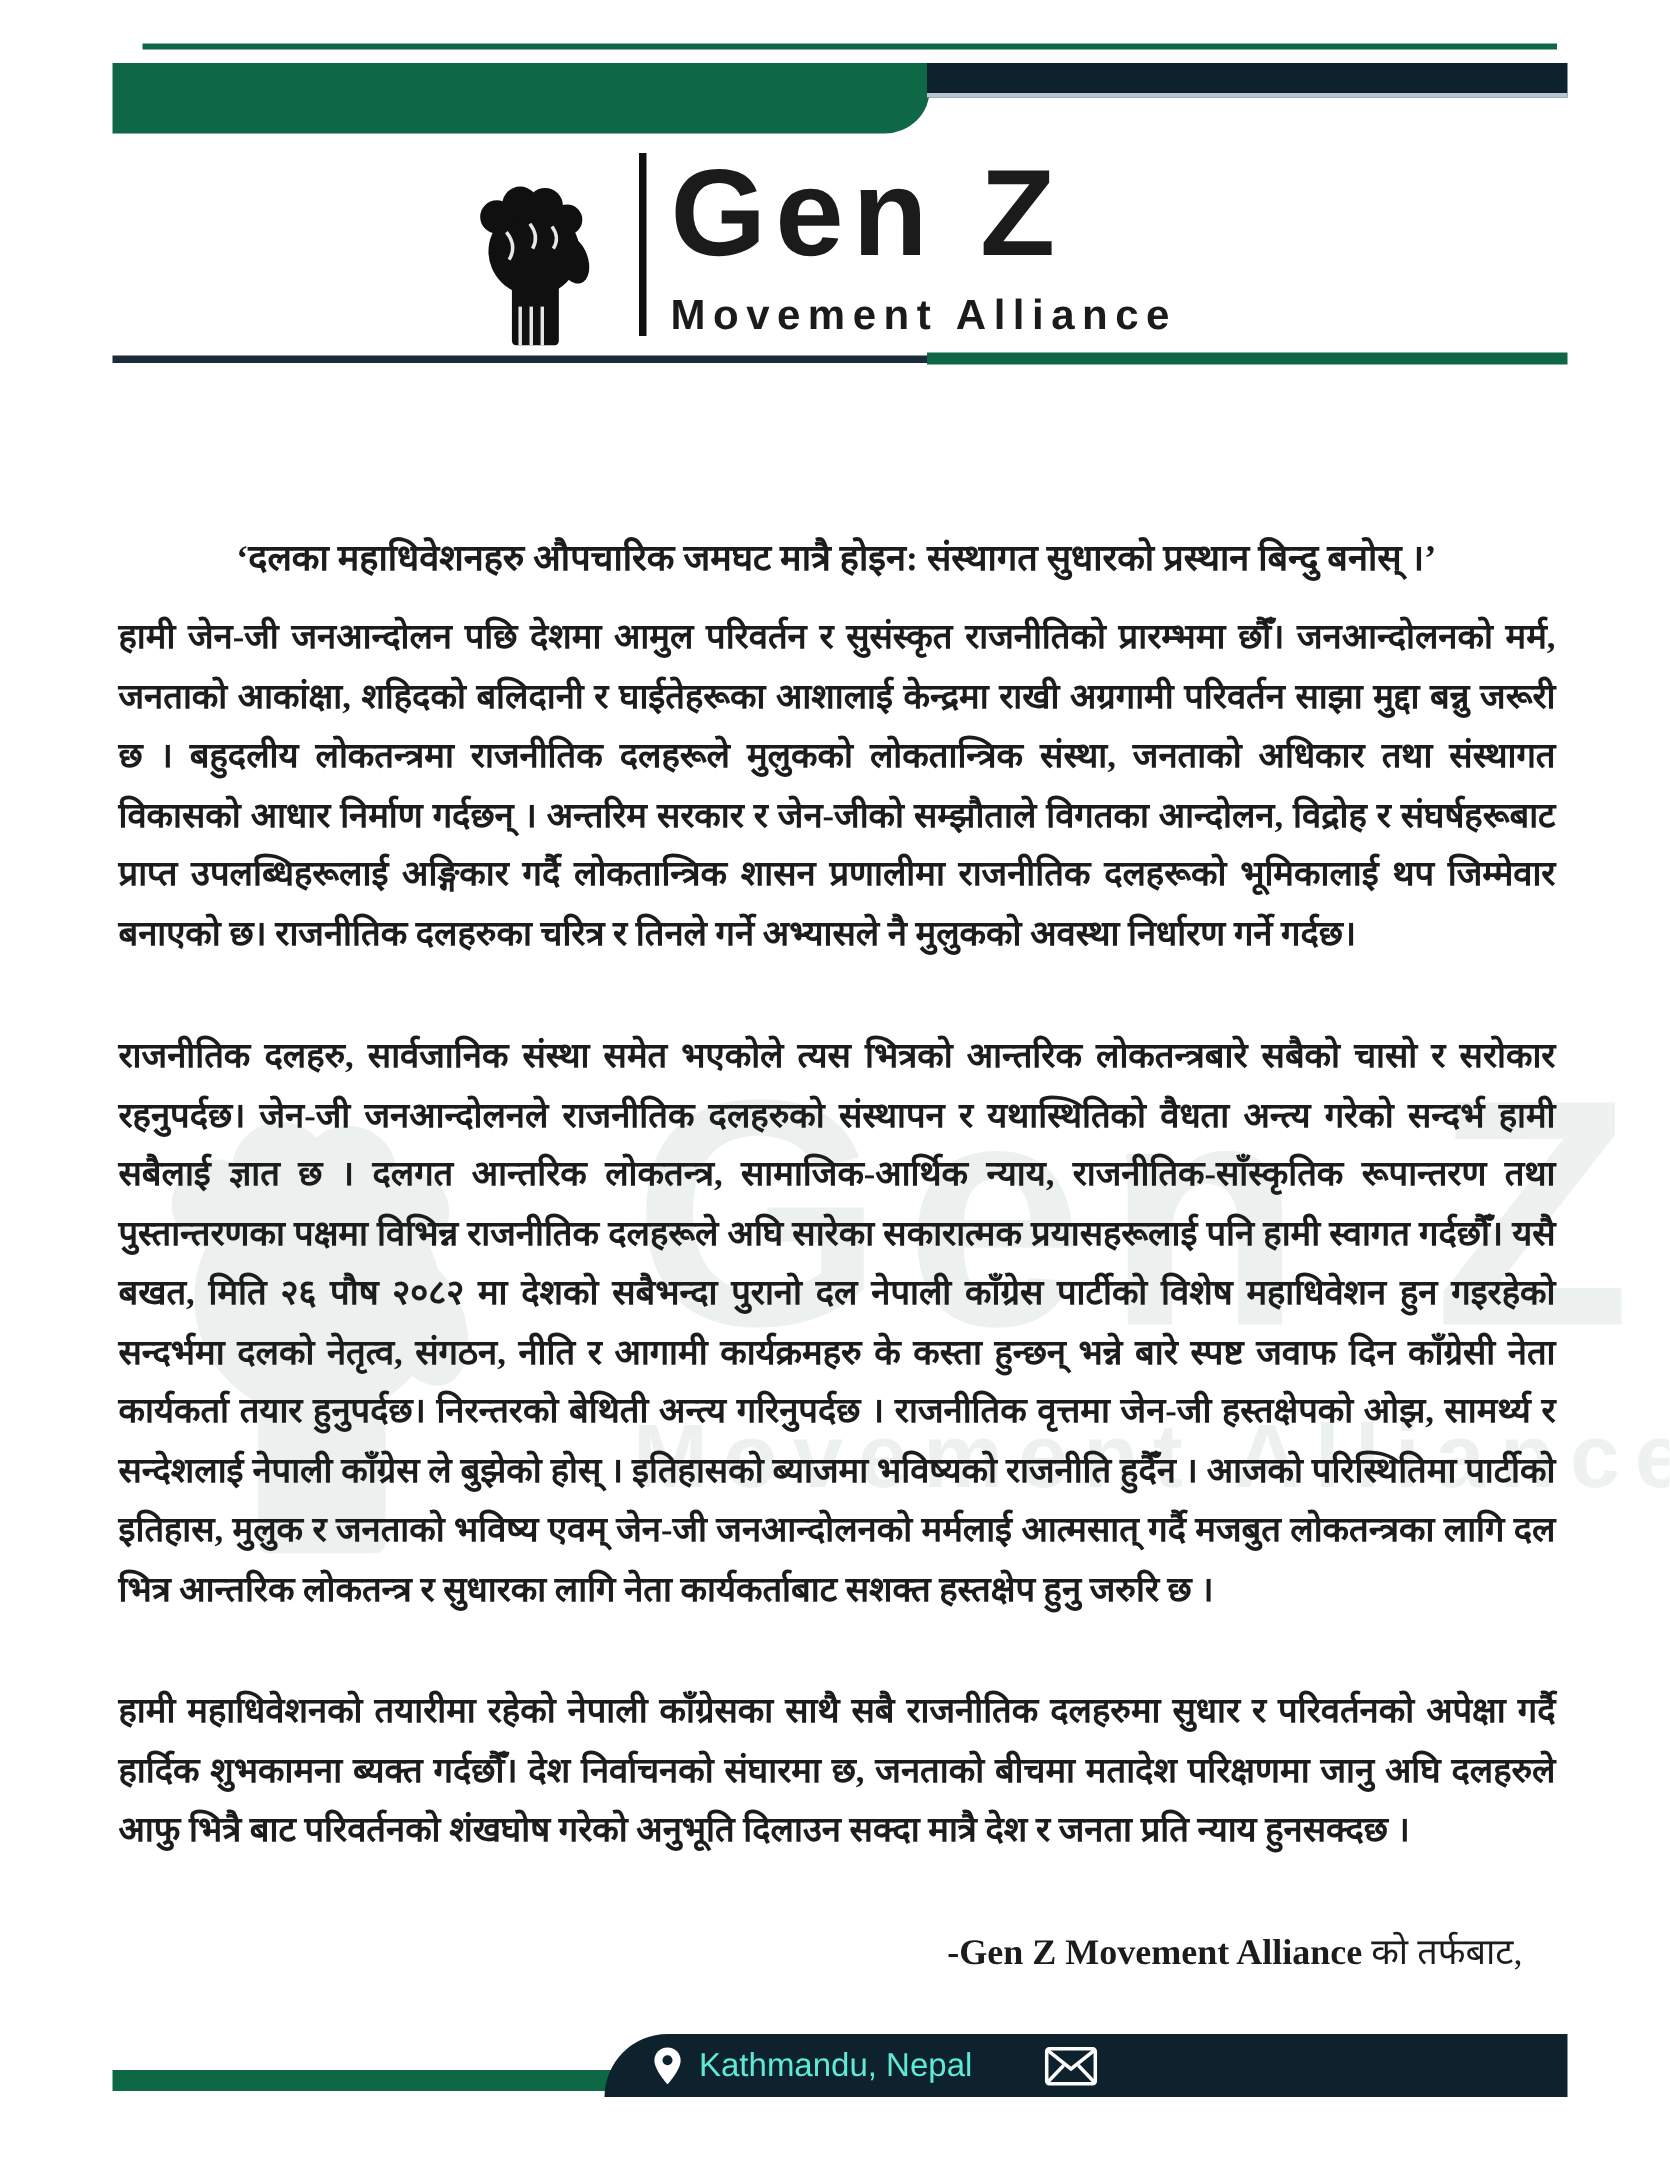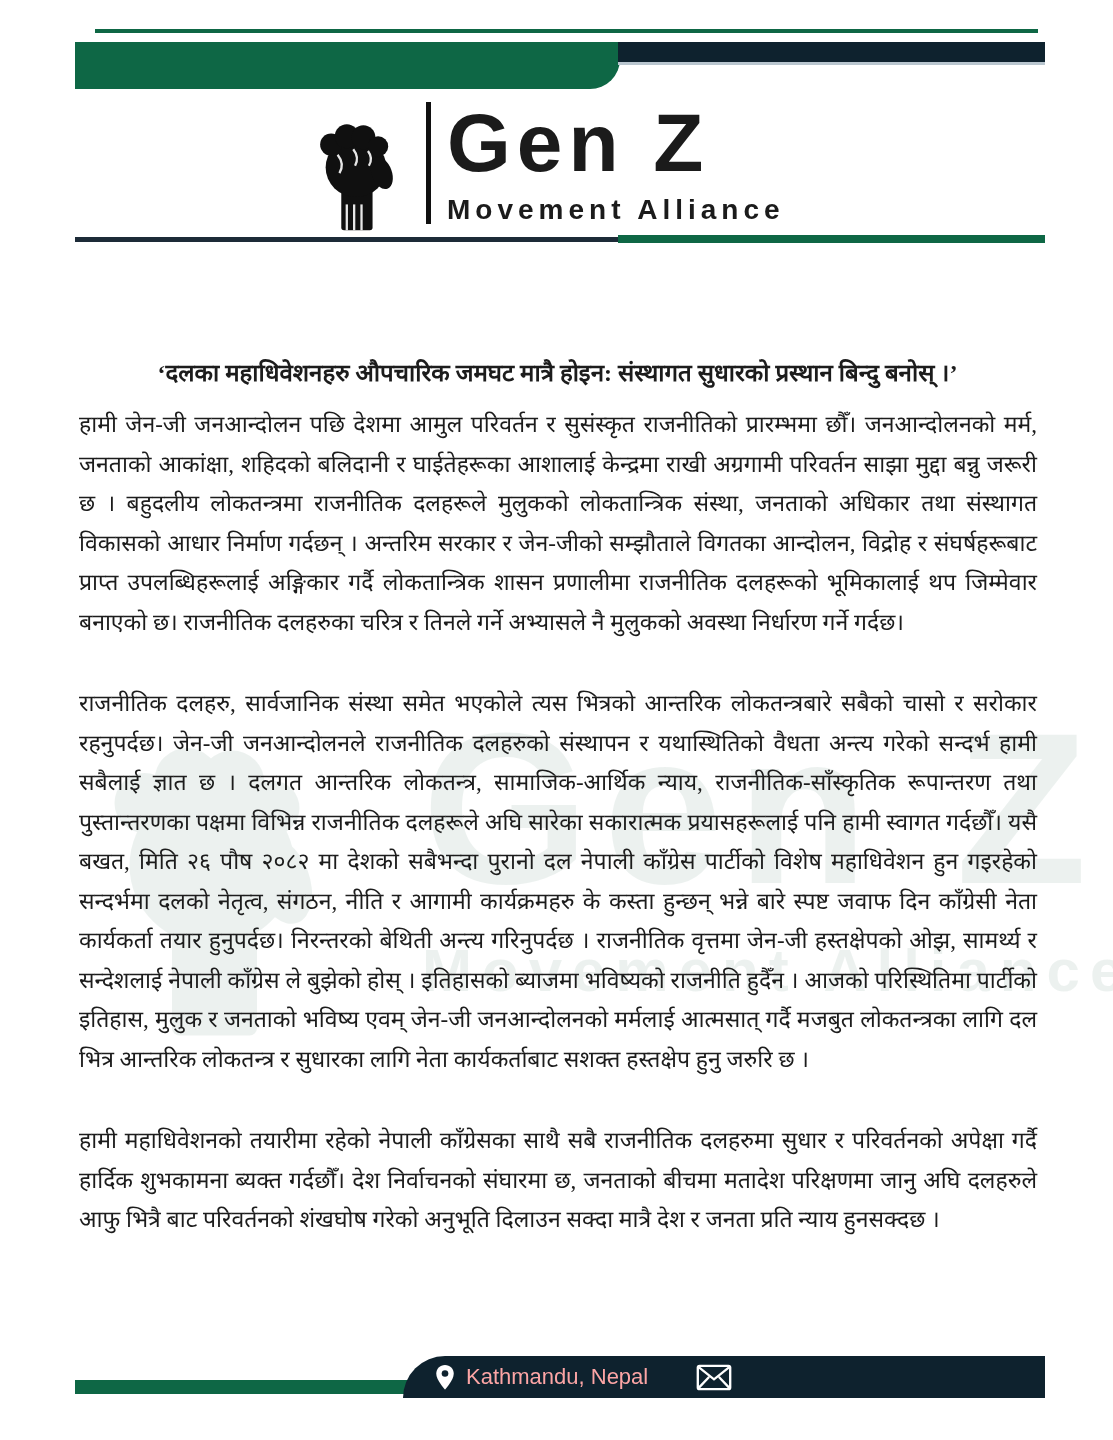--- a/index.html
+++ b/index.html
@@ -25,41 +25,41 @@
     font-family:"Liberation Sans","DejaVu Sans",sans-serif;font-weight:700;
     font-size:28px;letter-spacing:5px;color:#1b1b1b;margin-top:8px;white-space:nowrap;
   }
   
   .rule-navy{position:absolute;left:75px;top:237px;width:545px;height:5px;background:#1d2b38;}
   .rule-green{position:absolute;left:618px;top:235px;width:427px;height:8px;background:#0e6745;}
   
   .date-line{position:absolute;left:400px;top:262px;width:618px;text-align:right;font-size:24px;}
   .date-line .b{font-weight:700;}
   .doc-title{position:absolute;left:75px;top:344px;width:965px;text-align:center;font-weight:700;font-size:24px;line-height:34px;margin-top:12px;}
-  .body-text{position:absolute;left:79px;top:405px;width:958px;z-index:2;}
+  .body-text{position:absolute;left:79px;top:405px;width:958px;z-index:2;font-weight:bold;}
   .body-text p{
     margin:0 0 42px 0;font-size:23px;line-height:39.5px;text-align:justify;
   }
   .signature{position:absolute;left:400px;top:1283px;width:615px;text-align:right;font-size:24px;}
   .signature .b{font-weight:700;font-family:"Liberation Serif","DejaVu Serif",serif;}
   
   .watermark{
     position:absolute;left:62px;top:618px;width:980px;height:470px;z-index:1;
     display:flex;align-items:center;opacity:0.08;color:#1d5c44;pointer-events:none;
   }
   .wm-fist{width:300px;height:430px;flex:0 0 auto;}
   .wm-sep{width:14px;height:380px;background:currentColor;margin:0 30px;}
   .wm-text{display:flex;flex-direction:column;}
   .wm-name{font-family:"Liberation Sans","DejaVu Sans",sans-serif;font-weight:700;font-size:215px;line-height:215px;letter-spacing:14px;}
   .wm-sub{font-family:"Liberation Sans","DejaVu Sans",sans-serif;font-weight:700;font-size:60px;letter-spacing:10px;margin-top:20px;white-space:nowrap;}
   
   .footer-green{position:absolute;left:75px;top:1380px;width:340px;height:14px;background:#0e6745;}
   .footer-navy{
     position:absolute;left:403px;top:1356px;width:642px;height:42px;background:#0e222e;
-    border-top-left-radius:44px;display:flex;align-items:center;color:#fca5a5;
+    border-top-left-radius:44px;display:flex;align-items:center;color:#5eead4;
     font-family:"Liberation Sans","DejaVu Sans",sans-serif;font-size:22px;z-index:3;
   }
   .pin-icon{width:20px;height:27px;margin-left:32px;margin-right:11px;flex:0 0 auto;}
   .mail-icon{width:36px;height:27px;margin-left:48px;margin-right:9px;flex:0 0 auto;}
   .footer-navy span{white-space:nowrap;}
 </style>
 </head>
 <body>
 
 <div class="page">
@@ -119,20 +119,23 @@
 
 
   <div class="doc-title">‘दलका महाधिवेशनहरु औपचारिक जमघट मात्रै होइन: संस्थागत सुधारको प्रस्थान बिन्दु बनोस् ।’</div>
 
   <div class="body-text">
     <p>हामी जेन-जी जनआन्दोलन पछि देशमा आमुल परिवर्तन र सुसंस्कृत राजनीतिको प्रारम्भमा छौँ। जनआन्दोलनको मर्म, जनताको आकांक्षा, शहिदको बलिदानी र घाईतेहरूका आशालाई केन्द्रमा राखी अग्रगामी परिवर्तन साझा मुद्दा बन्नु जरूरी छ । बहुदलीय लोकतन्त्रमा राजनीतिक दलहरूले मुलुकको लोकतान्त्रिक संस्था, जनताको अधिकार तथा संस्थागत विकासको आधार निर्माण गर्दछन् । अन्तरिम सरकार र जेन-जीको सम्झौताले विगतका आन्दोलन, विद्रोह र संघर्षहरूबाट प्राप्त उपलब्धिहरूलाई अङ्गिकार गर्दै लोकतान्त्रिक शासन प्रणालीमा राजनीतिक दलहरूको भूमिकालाई थप जिम्मेवार बनाएको छ।  राजनीतिक दलहरुका चरित्र र तिनले गर्ने अभ्यासले नै मुलुकको अवस्था निर्धारण गर्ने गर्दछ।</p>
     <p>राजनीतिक दलहरु, सार्वजानिक संस्था समेत भएकोले त्यस भित्रको आन्तरिक लोकतन्त्रबारे सबैको चासो र सरोकार रहनुपर्दछ। जेन-जी जनआन्दोलनले राजनीतिक दलहरुको संस्थापन र यथास्थितिको वैधता अन्त्य गरेको सन्दर्भ हामी सबैलाई ज्ञात छ । दलगत आन्तरिक लोकतन्त्र, सामाजिक-आर्थिक न्याय, राजनीतिक-साँस्कृतिक रूपान्तरण तथा पुस्तान्तरणका पक्षमा विभिन्न राजनीतिक दलहरूले अघि सारेका सकारात्मक प्रयासहरूलाई पनि हामी स्वागत गर्दछौँ। यसै बखत, मिति २६ पौष २०८२ मा देशको सबैभन्दा पुरानो दल नेपाली काँग्रेस पार्टीको विशेष महाधिवेशन हुन गइरहेको सन्दर्भमा दलको  नेतृत्व, संगठन, नीति र आगामी कार्यक्रमहरु के कस्ता हुन्छन् भन्ने बारे स्पष्ट जवाफ दिन काँग्रेसी नेता कार्यकर्ता तयार हुनुपर्दछ। निरन्तरको बेथिती अन्त्य गरिनुपर्दछ । राजनीतिक वृत्तमा जेन-जी हस्तक्षेपको ओझ, सामर्थ्य र सन्देशलाई नेपाली काँग्रेस ले बुझेको होस् । इतिहासको ब्याजमा भविष्यको राजनीति हुदैँन । आजको परिस्थितिमा पार्टीको इतिहास, मुलुक र जनताको भविष्य एवम् जेन-जी जनआन्दोलनको मर्मलाई आत्मसात् गर्दै मजबुत लोकतन्त्रका लागि दल भित्र आन्तरिक लोकतन्त्र र सुधारका लागि नेता कार्यकर्ताबाट सशक्त हस्तक्षेप हुनु जरुरि छ ।</p>
     <p>हामी महाधिवेशनको तयारीमा रहेको नेपाली काँग्रेसका साथै सबै राजनीतिक दलहरुमा सुधार र परिवर्तनको अपेक्षा गर्दै हार्दिक शुभकामना ब्यक्त गर्दछौँ। देश निर्वाचनको संघारमा छ, जनताको बीचमा मतादेश परिक्षणमा जानु अघि दलहरुले आफु भित्रै बाट परिवर्तनको शंखघोष गरेको अनुभूति दिलाउन सक्दा मात्रै देश र जनता प्रति न्याय हुनसक्दछ ।</p>
   </div>
 
+  <div class="signature">
+    <span class="b">-Gen Z Movement Alliance</span><span> को तर्फबाट,</span>
+  </div>
 
   <div class="footer-green"></div>
   <div class="footer-navy">
     <svg class="pin-icon" viewBox="0 0 24 32">
       <path d="M12 1 C6 1 1.5 5.6 1.5 11.4 c0 7.8 10.5 19 10.5 19 s10.5 -11.2 10.5 -19 C22.5 5.6 18 1 12 1 z" fill="#ffffff"></path>
       <circle cx="12" cy="11.2" r="4" fill="#0e222e"></circle>
     </svg>
     <span>Kathmandu, Nepal</span>
     <svg class="mail-icon" viewBox="0 0 40 30">
       <rect x="2" y="2" width="36" height="26" rx="2" fill="none" stroke="#ffffff" stroke-width="2.6"></rect>

